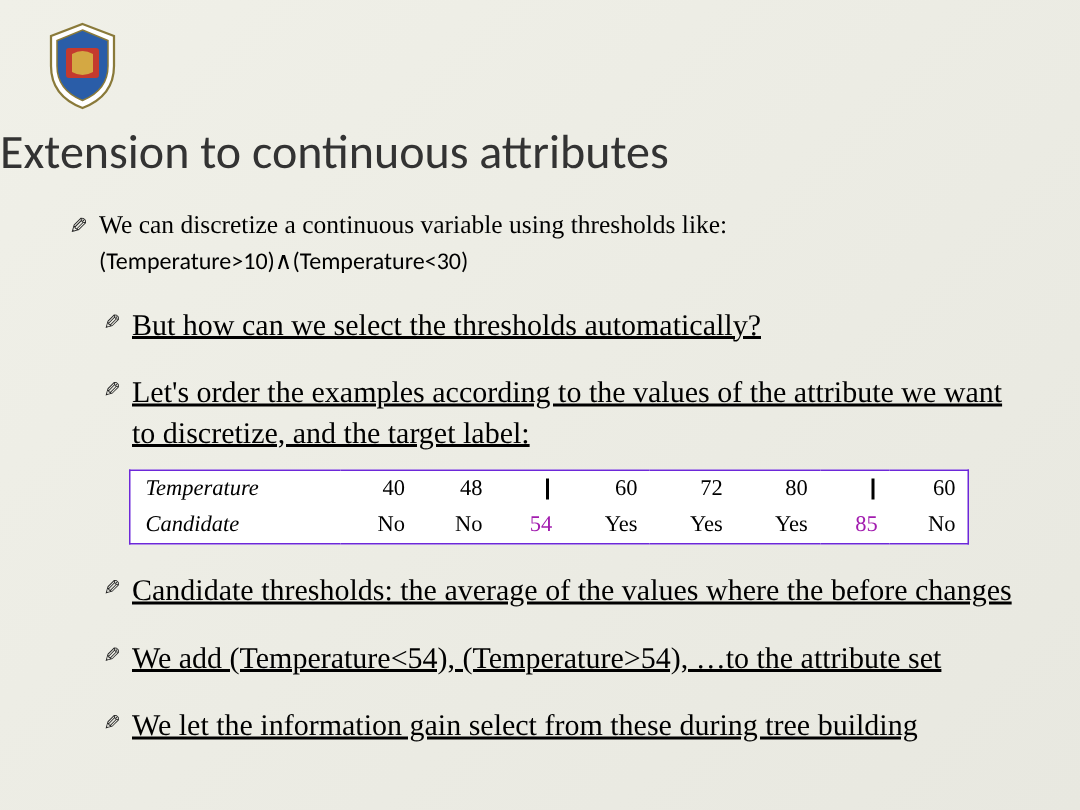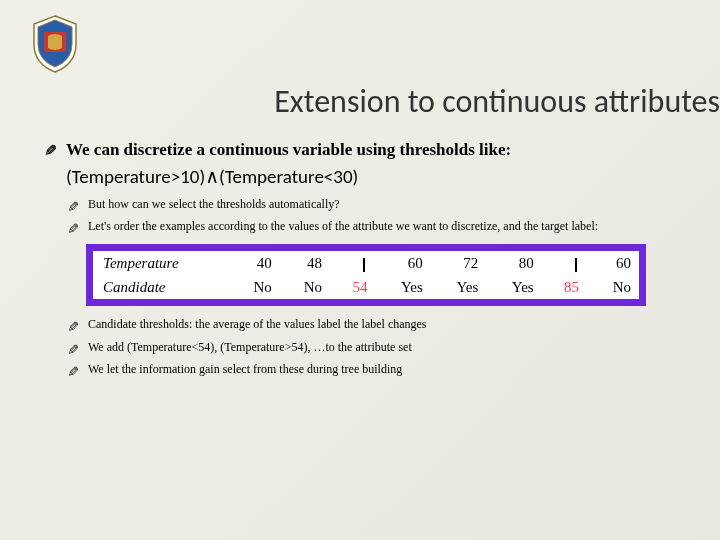--- a/index.html
+++ b/index.html
@@ -16,90 +16,90 @@
     top: 14px;
     left: 30px;
     width: 50px;
     height: 60px;
   }
   .logo svg { width: 100%; height: 100%; }
   .title {
     font-family: Calibri, Arial, sans-serif;
     font-size: 32px;
     color: #333;
-    text-align: right;
+    text-align: left;
     padding-top: 82px;
     padding-bottom: 18px;
     font-weight: 400;
   }
   .content {
     padding: 0 32px 0 44px;
     font-size: 17px;
     color: #000;
     line-height: 1.35;
   }
   .bullet-1 {
     position: relative;
     padding-left: 22px;
     margin-bottom: 2px;
-    font-weight: bold;
   }
   .bullet-1::before {
     content: "✎";
     position: absolute;
     left: 0;
     top: 1px;
     font-size: 15px;
     transform: rotate(90deg);
     color: #222;
   }
   .bullet-2 {
     position: relative;
     padding-left: 22px;
     margin-left: 22px;
-    margin-top: 6px;
+    margin-top: 18px;
     margin-bottom: 6px;
-    font-size: 12px;
+    font-size: 20px;
+    text-decoration: underline;
   }
   .bullet-2::before {
     content: "✎";
     position: absolute;
     left: 0;
     top: 1px;
     font-size: 14px;
     transform: rotate(90deg);
     color: #222;
   }
   .formula {
     font-family: Calibri, Arial, sans-serif;
-    font-size: 19px;
+    font-size: 16px;
     padding-left: 22px;
     margin-bottom: 4px;
   }
   .example-table {
     margin: 10px auto 10px auto;
     width: 560px;
     background: #fff;
-    border: 7px solid #6d28d9;
+    border: 1px solid #6d28d9;
     font-family: 'Times New Roman', serif;
     font-size: 15px;
     border-collapse: collapse;
   }
   .example-table td {
     padding: 2px 8px;
     text-align: right;
     position: relative;
   }
   .example-table td.label-col {
     text-align: left;
     font-style: italic;
     padding-left: 10px;
     width: 140px;
   }
-  .example-table td.red { color: #ef4444; }
+  .example-table td.red { color: #a21caf; }
   .vsep {
     display: inline-block;
     width: 2px;
     height: 14px;
     background: #000;
     vertical-align: middle;
     margin: 0 2px;
   }
 </style>
 </head>
@@ -152,21 +152,21 @@
       <td>Yes</td>
       <td>Yes</td>
       <td>Yes</td>
       <td class="red">85</td>
       <td>No</td>
     </tr>
   </tbody>
     </table>
 
   <div class="bullet-2">
-    <span>Candidate thresholds: the average of the values label the label changes</span>
+    <span>Candidate thresholds: the average of the values where the before changes</span>
   </div>
   <div class="bullet-2">
     <span>We add (Temperature&lt;54), (Temperature&gt;54), …to the attribute set</span>
   </div>
   <div class="bullet-2">
     <span>We let the information gain select from these during tree building</span>
   </div>
 
 </div>
 

